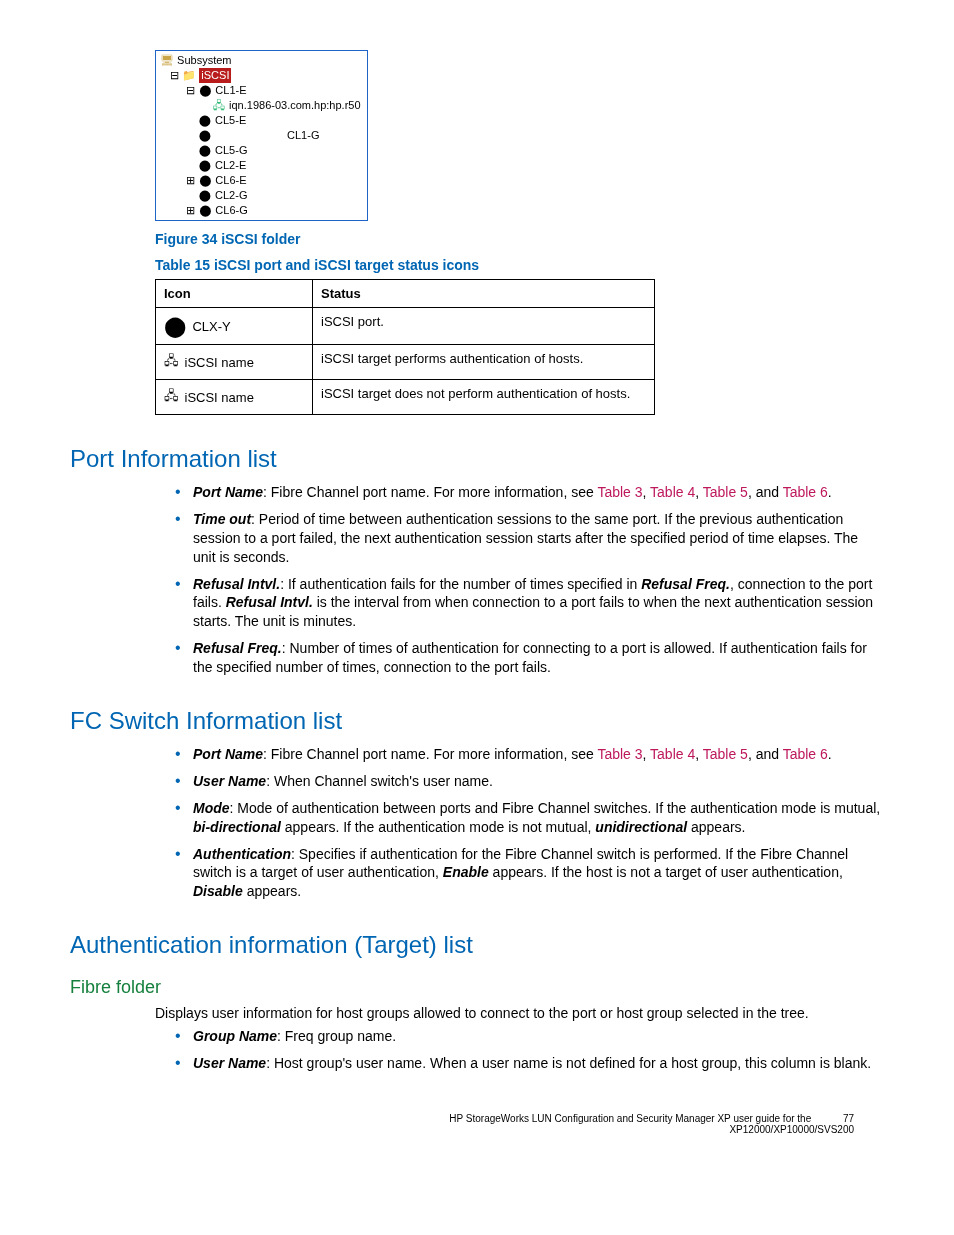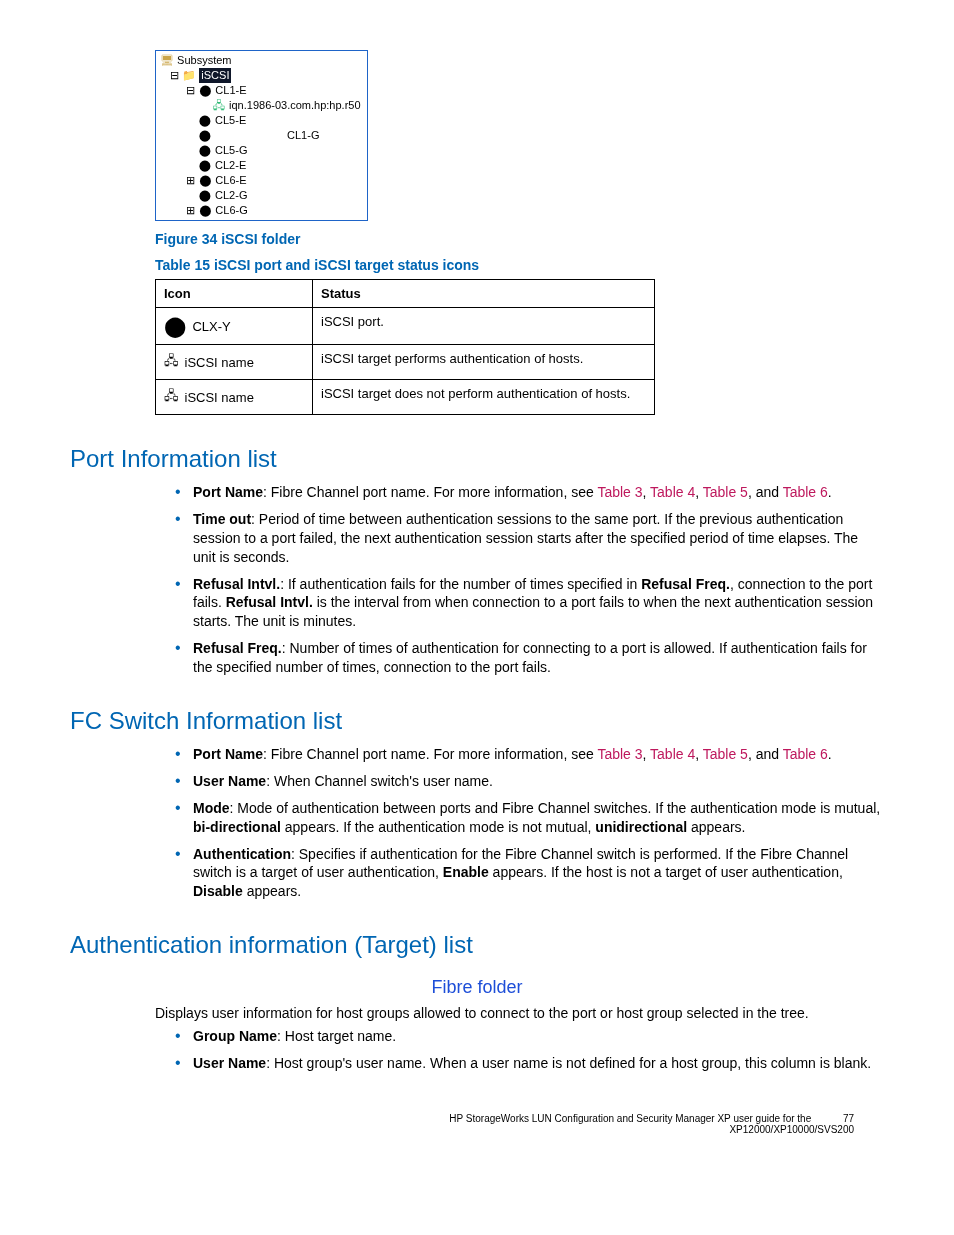--- a/index.html
+++ b/index.html
@@ -18,21 +18,21 @@
     border: 1px solid #1e64c8;
     background: #fff;
     width: 205px;
     margin-left: 85px;
     padding: 2px 2px 2px 4px;
     font-size: 11px;
     line-height: 15px;
   }
   .tree-row { display:flex; align-items:center; white-space:nowrap; }
   .tree-row span.icon-slot { display:inline-block; width:14px; text-align:center; }
-  .sel { background:#0f172a; color:#fff; padding:0 2px; }
+  .sel { background:#b91c1c; color:#fff; padding:0 2px; }
   .fig-caption, .tbl-caption {
     color: #0066b3;
     font-weight: bold;
     font-size: 14px;
     margin: 10px 0 6px 85px;
   }
   table.icon-table {
     border-collapse: collapse;
     margin-left: 85px;
     width: 500px;
@@ -47,24 +47,23 @@
   table.icon-table th { font-weight: bold; }
   .icon-cell { display:flex; align-items:center; gap:6px; }
   h2.section {
     font-weight: normal;
     color: #0066b3;
     font-size: 24px;
     margin: 30px 0 10px 0;
   }
   h3.subsection {
     font-weight: normal;
-    color: #1d4ed8;
+    color: #15803d;
     font-size: 18px;
     margin: 18px 0 6px 0;
-    text-align: center;
   }
   ul.bullets {
     margin: 4px 0 4px 105px;
     padding: 0;
   }
   ul.bullets li {
     list-style: none;
     position: relative;
     padding-left: 18px;
     margin-bottom: 8px;
@@ -84,21 +83,21 @@
     line-height: 1.35;
   }
   a.link { color: #be185d; text-decoration: none; }
   .footer {
     margin-top: 40px;
     font-size: 10px;
     text-align: right;
     padding-right: 30px;
   }
   .footer .pnum { display:inline-block; width:40px; text-align:right; }
-  b { font-weight: bold; }
+  b { font-weight: bold; font-style: italic; }
   
   .ic-subsystem::before { content:"🖥"; color:#caa54a; }
   .ic-folder::before { content:"📁"; color:#caa54a; }
   .ic-port::before { content:"⬤"; color:#000; }
   .ic-target::before { content:"🖧"; color:#3b7; }
 </style>
 </head>
 <body>
 
 <div class="page">
@@ -173,21 +172,21 @@
     </li>
     <li><b>User Name</b><span>: When Channel switch's user name.</span></li>
     <li><b>Mode</b><span>: Mode of authentication between ports and Fibre Channel switches. If the authentication mode is mutual, </span><b>bi-directional</b><span> appears. If the authentication mode is not mutual, </span><b>unidirectional</b><span> appears.</span></li>
     <li><b>Authentication</b><span>: Specifies if authentication for the Fibre Channel switch is performed. If the Fibre Channel switch is a target of user authentication, </span><b>Enable</b><span> appears. If the host is not a target of user authentication, </span><b>Disable</b><span> appears.</span></li>
   </ul>
 
   <h2 class="section">Authentication information (Target) list</h2>
   <h3 class="subsection">Fibre folder</h3>
   <div class="body-indent">Displays user information for host groups allowed to connect to the port or host group selected in the tree.</div>
   <ul class="bullets">
-    <li><b>Group Name</b><span>: Host target name.</span></li>
+    <li><b>Group Name</b><span>: Freq group name.</span></li>
     <li><b>User Name</b><span>: Host group's user name. When a user name is not defined for a host group, this column is blank.</span></li>
   </ul>
 
   <div class="footer">
     <span>HP StorageWorks LUN Configuration and Security Manager XP user guide for the</span>
     <span class="pnum">77</span><br>
     <span>XP12000/XP10000/SVS200</span>
   </div>
 
 </div>

